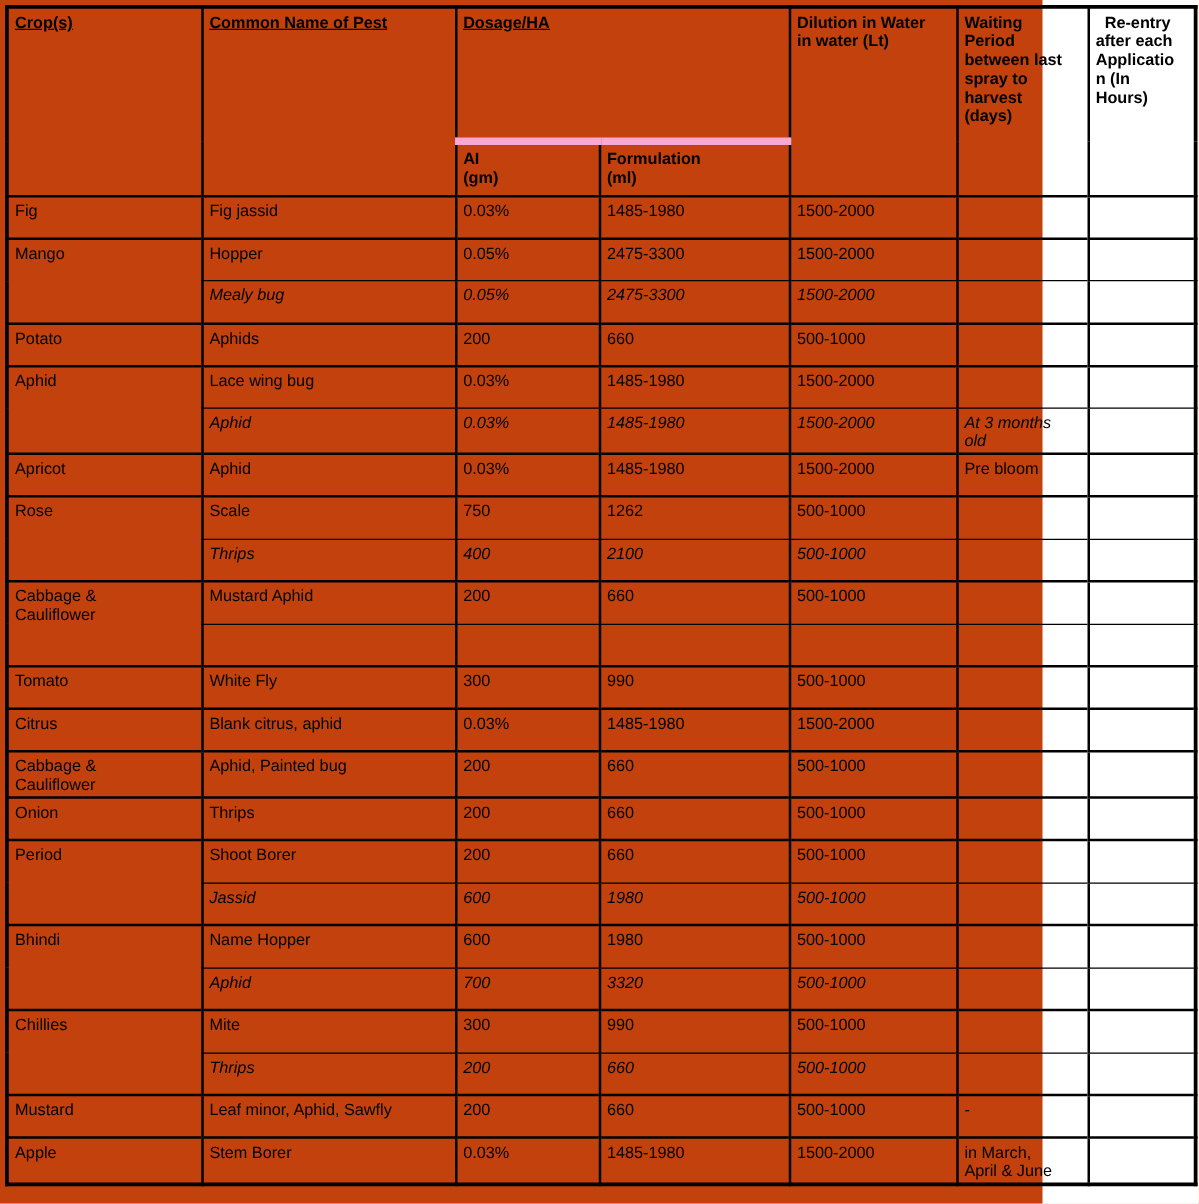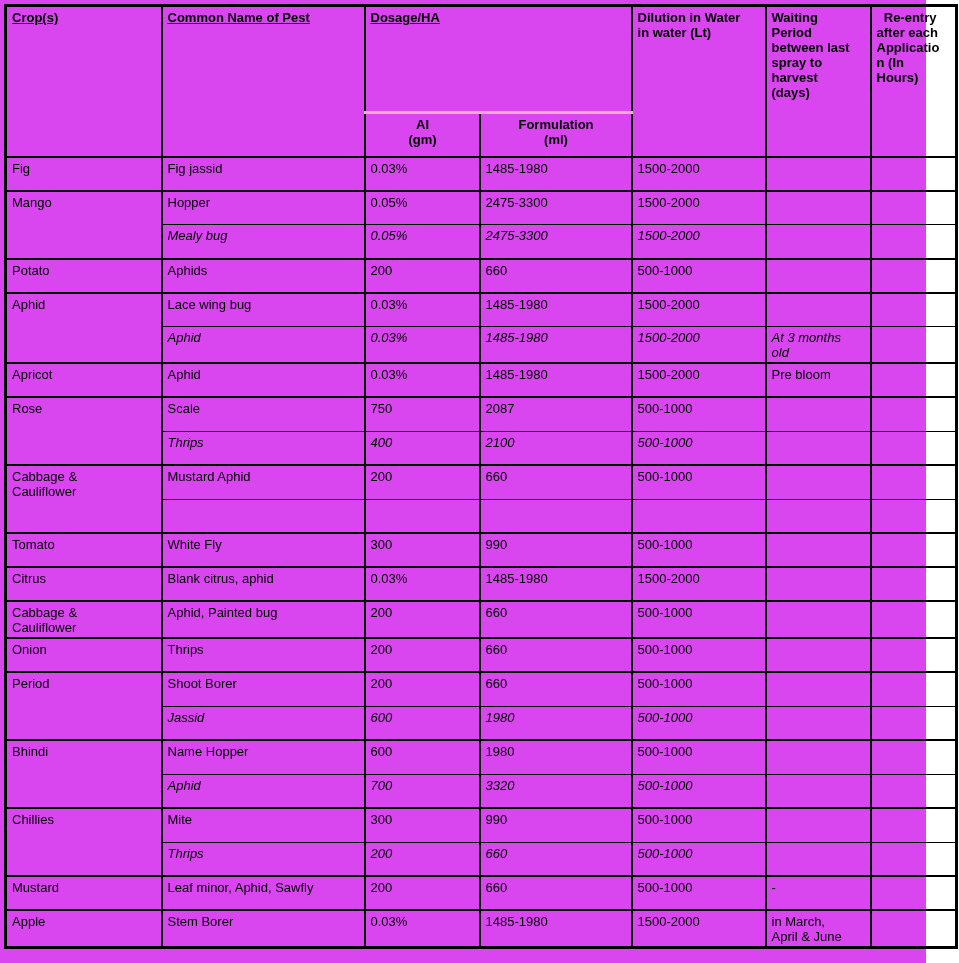--- a/index.html
+++ b/index.html
@@ -2,23 +2,23 @@
 <html><head>
 <meta charset="utf-8">
 <style>
   html, body {
     margin: 0;
     padding: 0;
     background: #ffffff;
     font-family: "Liberation Sans", sans-serif;
   }
   .page {
-    width: 926px;
+    width: 834px;
     height: 963px;
-    background: #d946ef;
+    background: #c2410c;
     box-sizing: border-box;
     padding: 4px;
   }
   table.pest-table {
     border-collapse: collapse;
     table-layout: fixed;
     width: 951px;
     border: 3px solid #000;
   }
   table.pest-table th,
@@ -37,22 +37,21 @@
     box-sizing: border-box;
   }
   table.pest-table thead th {
     font-weight: bold;
   }
   tr.hdr1 { height: 107px; }
   tr.hdr2 { height: 44px; }
   th.u { text-decoration: underline; }
   th.center { text-align: center; }
   tr.hdr2 th {
-    border-top: 3px solid #f9a8d4;
-    text-align: center;
+    border-top: 6px solid #f9a8d4;
   }
   tbody tr { height: 34px; }
   tbody td.group { border-top: 2px solid #000; }
   tbody td.inner { border-top: 1px solid #000; font-style: italic; }
 </style>
 </head>
 <body>
 
 <div class="page">
   <table class="pest-table">
@@ -151,21 +150,21 @@
           <td class="group">0.03%</td>
           <td class="group">1485-1980</td>
           <td class="group">1500-2000</td>
           <td class="group">Pre bloom</td>
           <td class="group"></td>
         </tr>
         <tr>
           <td class="group" rowspan="2">Rose</td>
           <td class="group">Scale</td>
           <td class="group">750</td>
-          <td class="group">2087</td>
+          <td class="group">1262</td>
           <td class="group">500-1000</td>
           <td class="group"></td>
           <td class="group"></td>
         </tr>
         <tr>
           <td class="inner">Thrips</td>
           <td class="inner">400</td>
           <td class="inner">2100</td>
           <td class="inner">500-1000</td>
           <td class="inner"></td>

